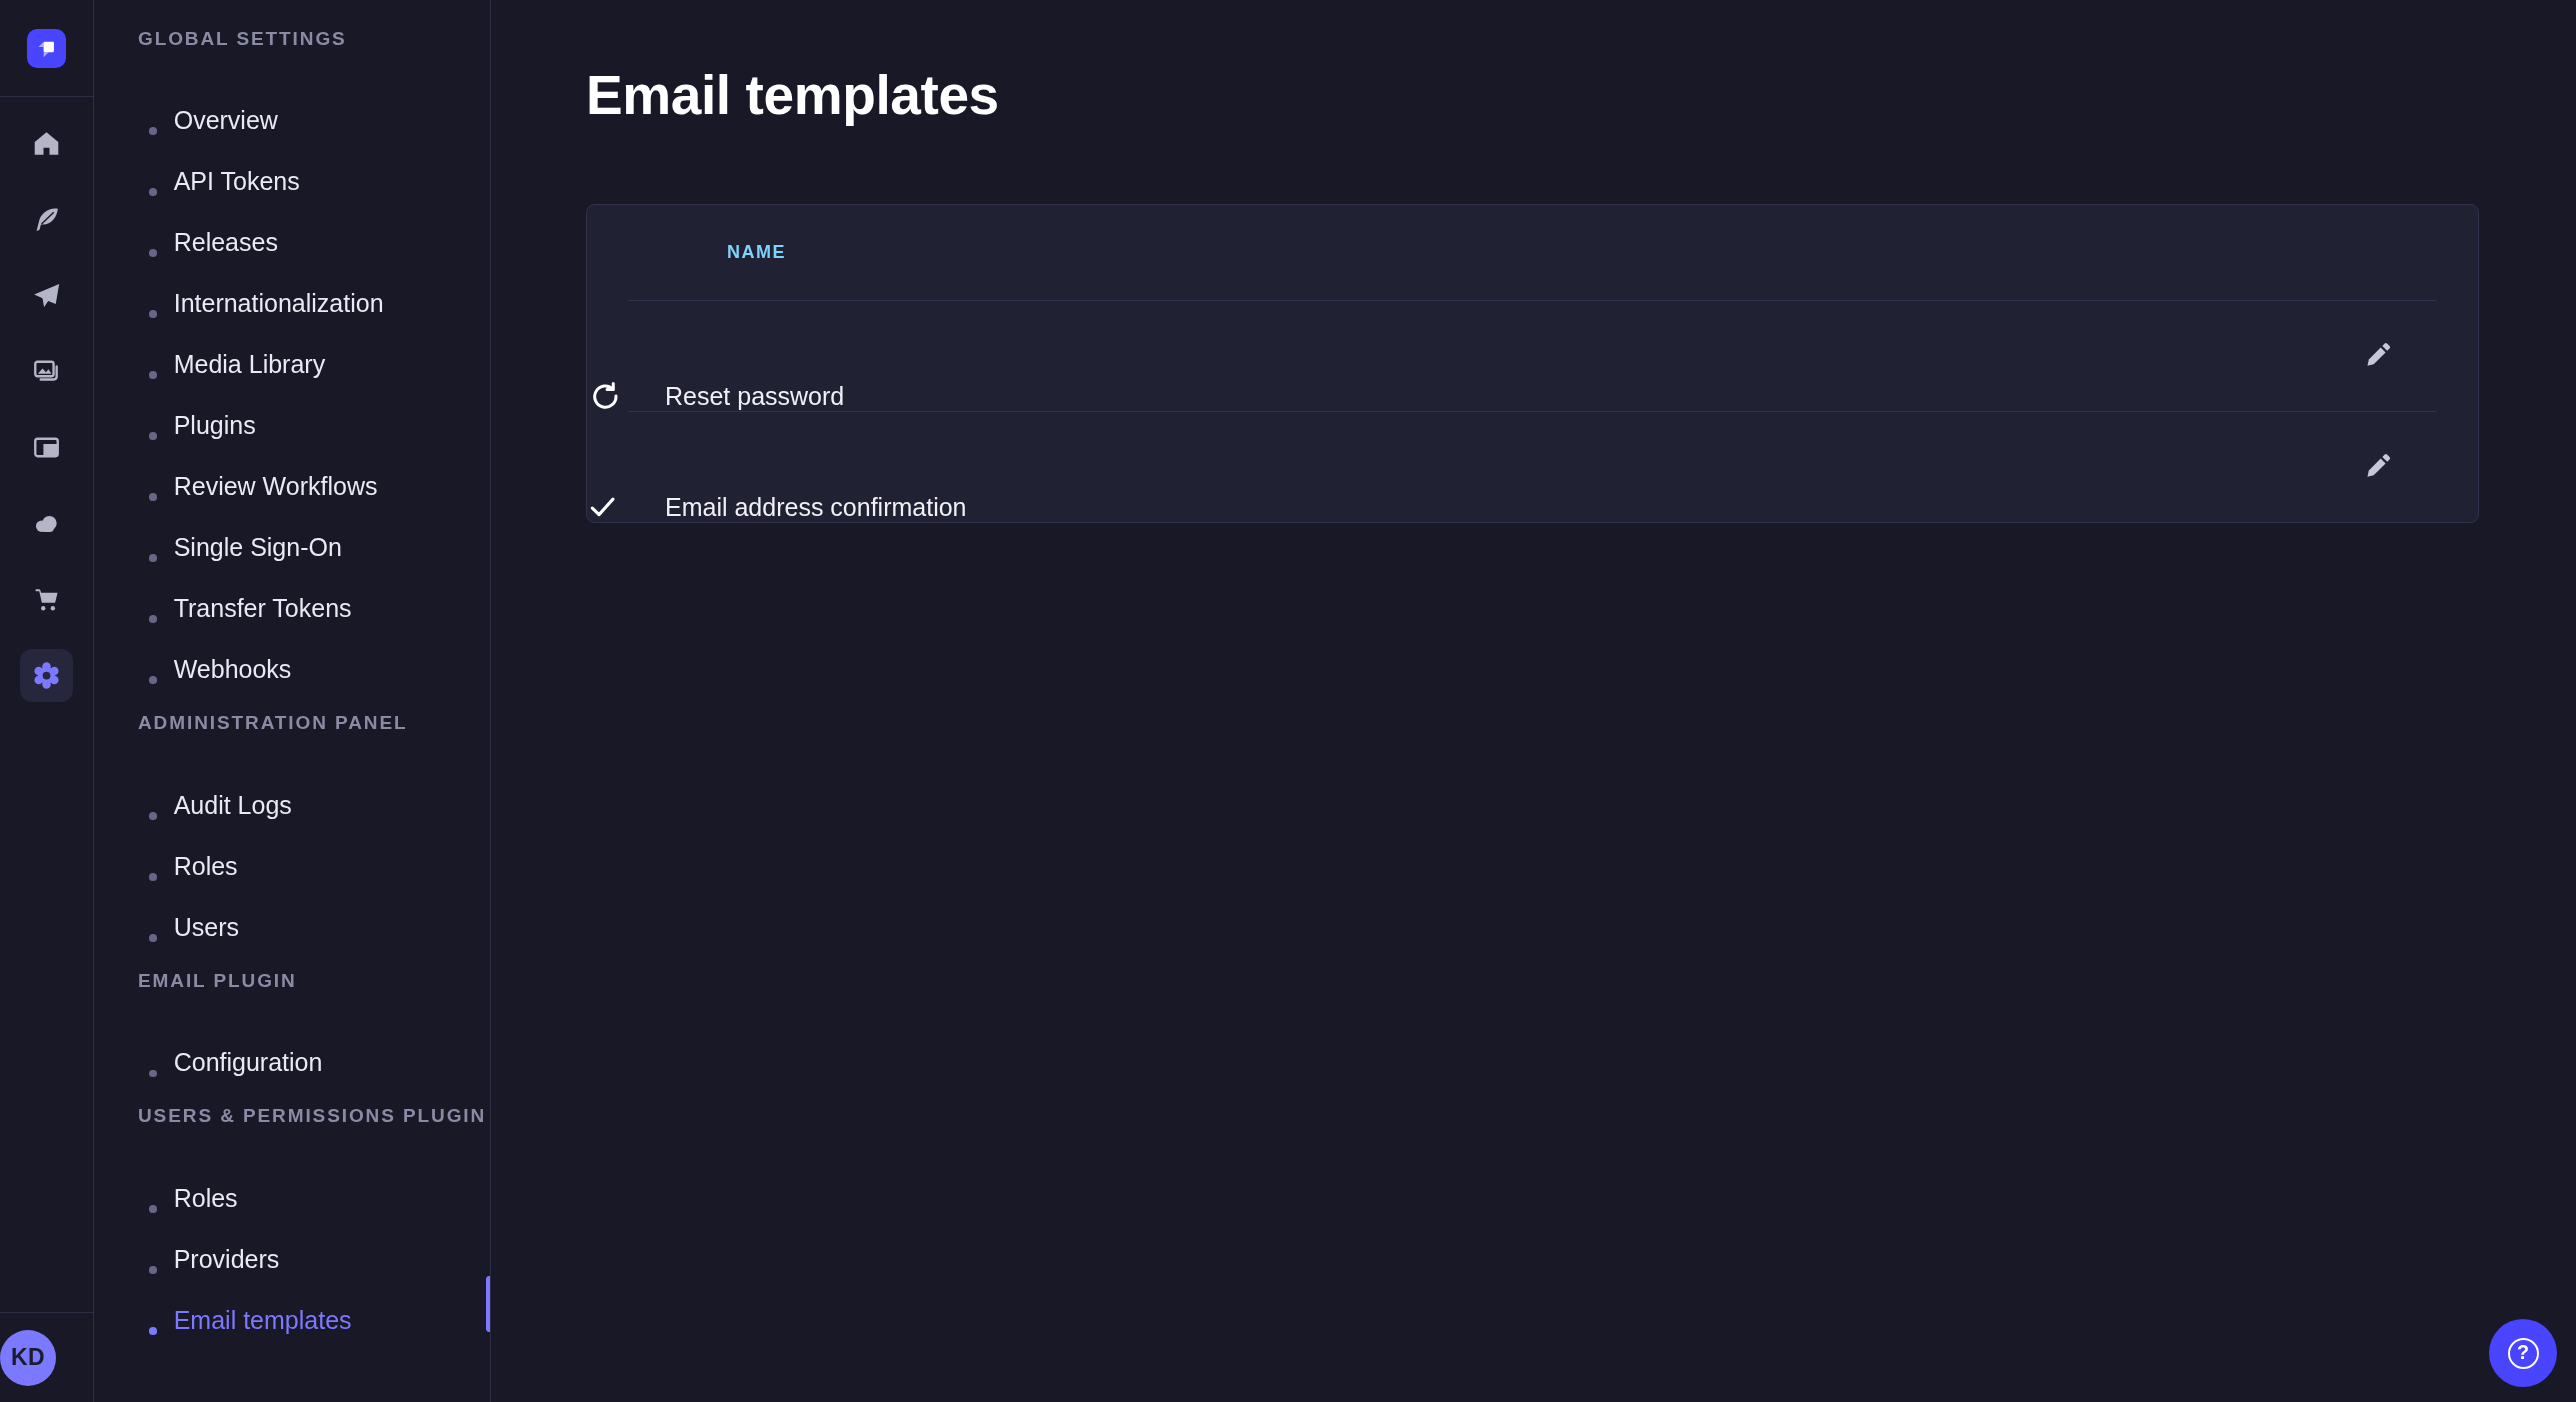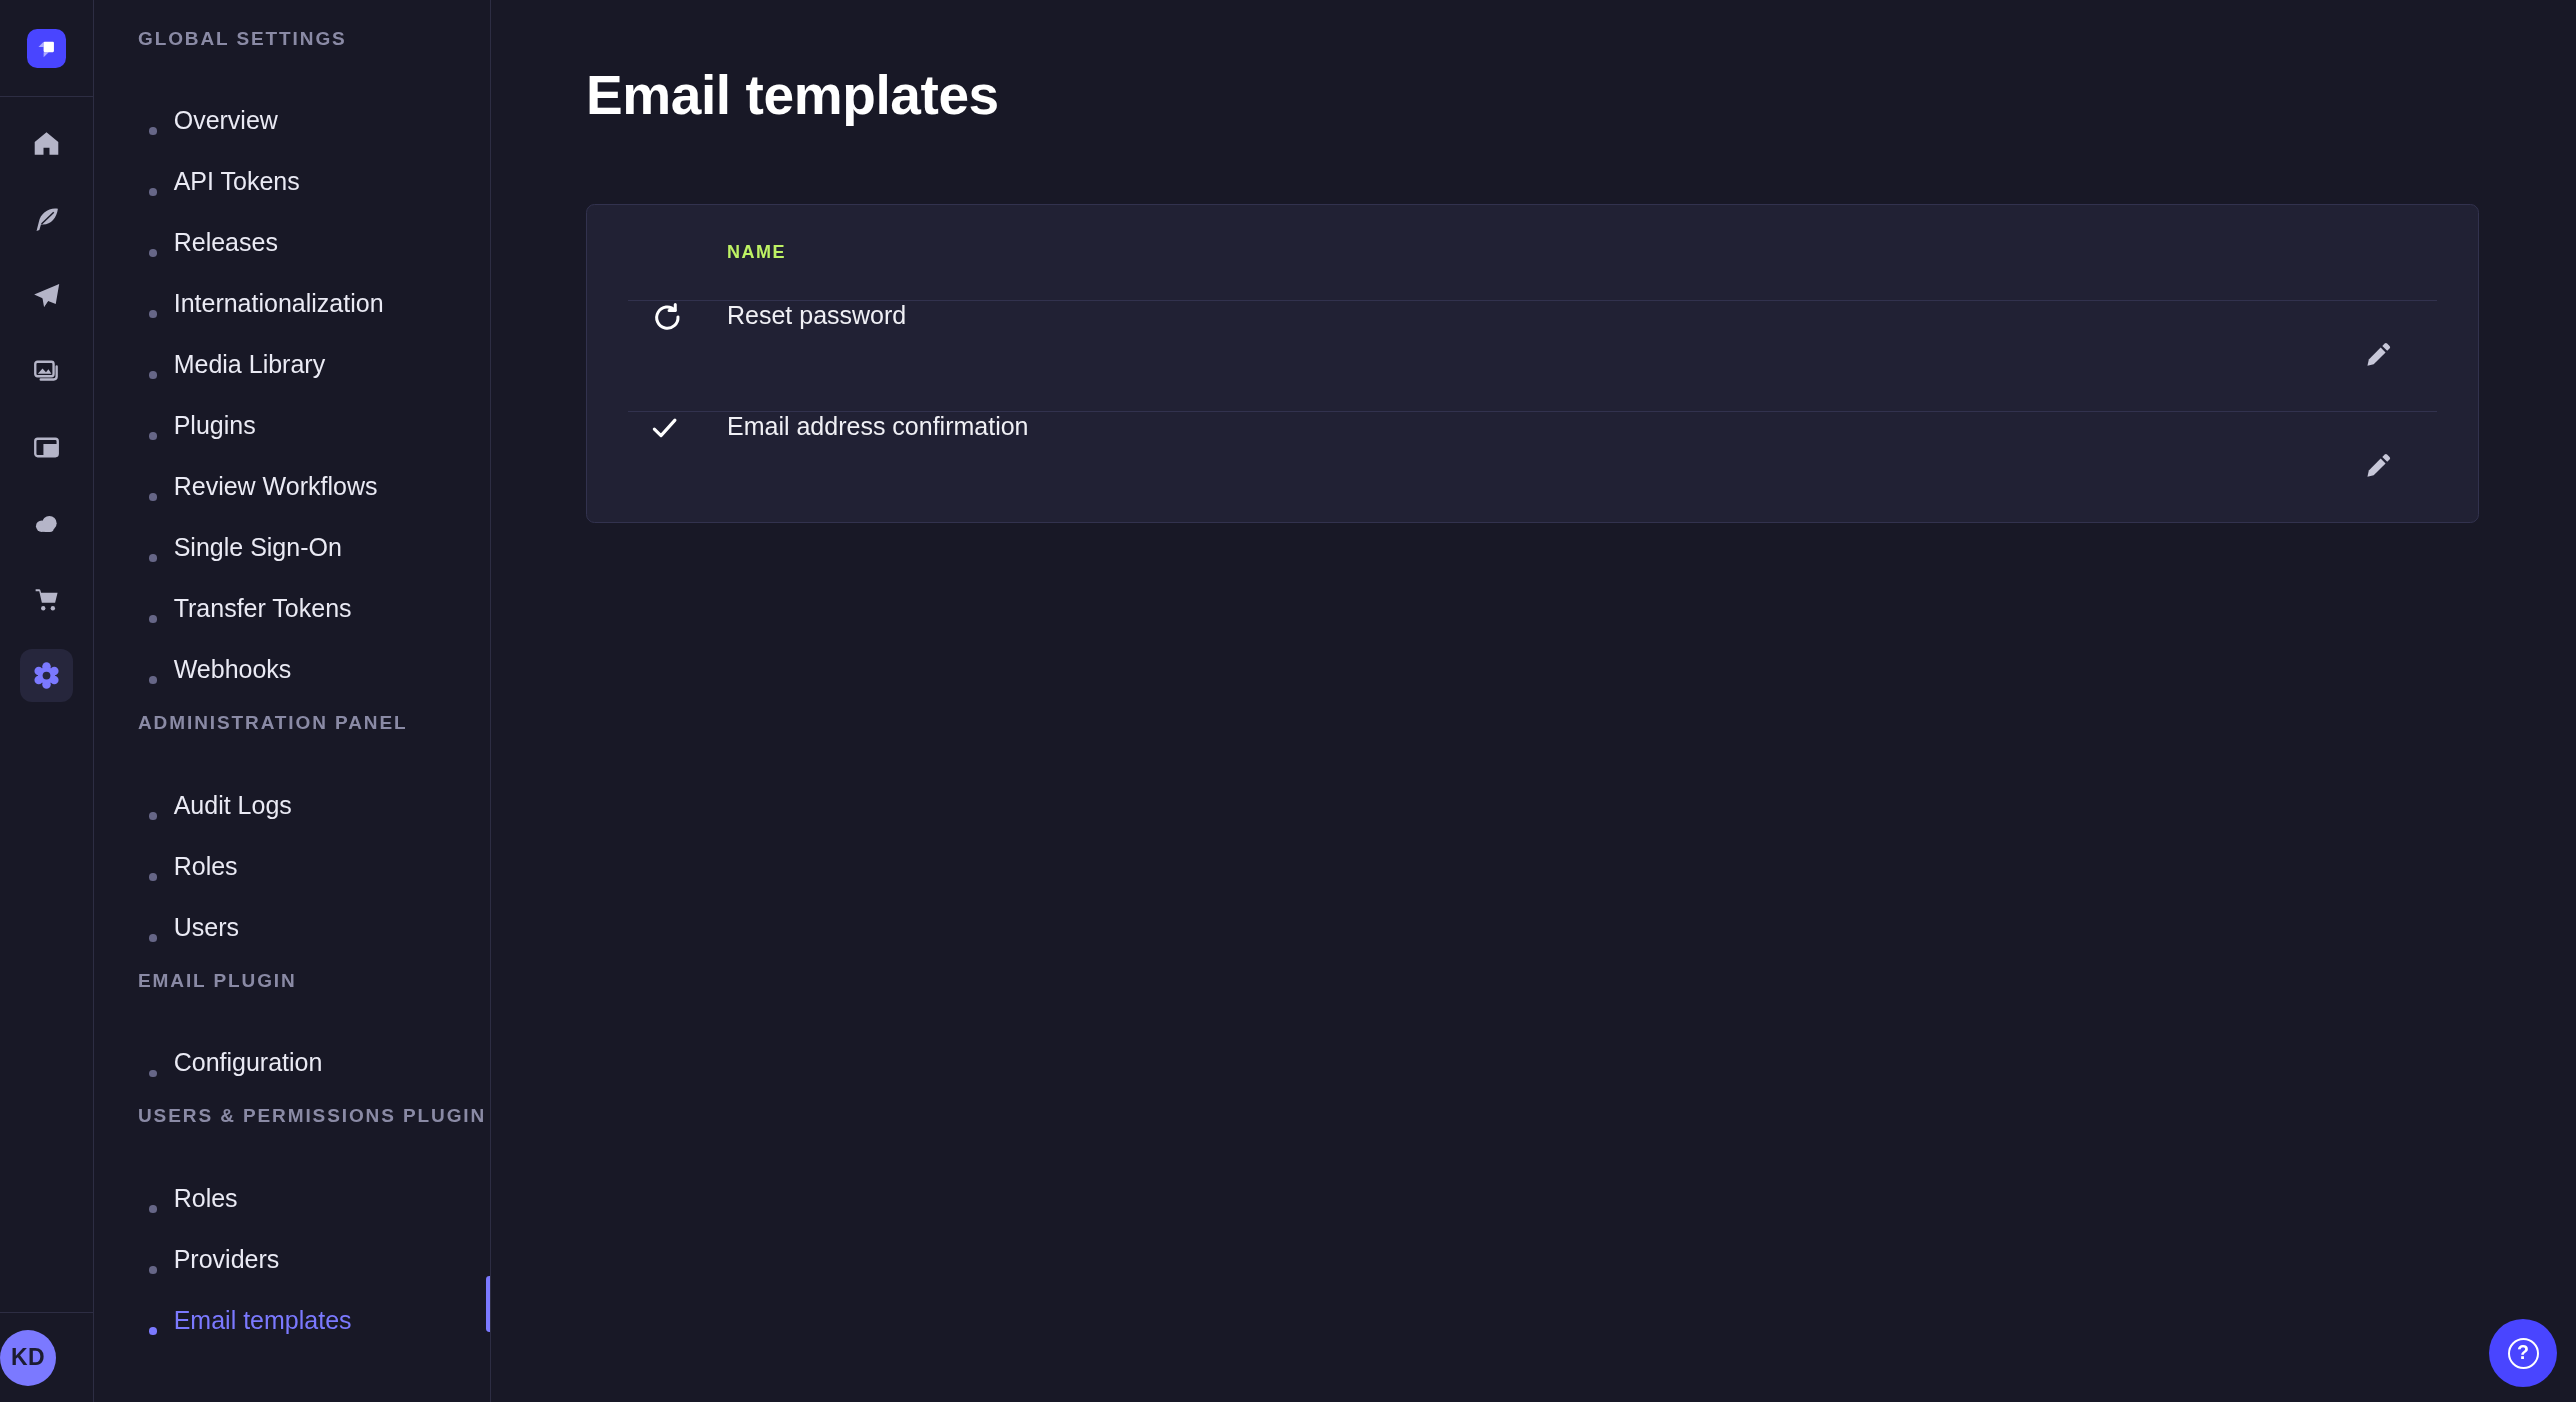--- a/index.html
+++ b/index.html
@@ -42,23 +42,23 @@
   .nav-item{height:61px;display:flex;align-items:flex-end;padding-left:55px;position:relative;color:var(--txt);font-size:25px;cursor:pointer}
   .nav-item .dot{width:7.7px;height:7.7px;border-radius:50%;background:#666687;margin-right:17px;flex:none}
   .nav-item.active{color:var(--accent)}
   .nav-item.active .dot{background:var(--accent)}
   .nav-item.active::after{content:"";position:absolute;right:0;top:2.6px;bottom:2.6px;width:4.3px;border-radius:3.4px 0 0 3.4px;background:var(--accent)}
 
   
   .main{flex:1;position:relative}
   .page-title{position:absolute;left:95px;top:63px;font-size:55px;font-weight:bold;color:#fff;margin:0;letter-spacing:-0.4px}
   .card{position:absolute;left:95px;top:204px;width:1893px;background:var(--card);border:0.9px solid var(--card-border);border-radius:8.5px;overflow:hidden}
-  .thead{height:95px;display:flex;align-items:center;padding-left:140px;color:#bef264;font-size:18px;font-weight:bold;letter-spacing:1.5px}
+  .thead{height:95px;display:flex;align-items:center;padding-left:140px;color:#7dd3fc;font-size:18px;font-weight:bold;letter-spacing:1.5px}
   .divider{height:0.9px;background:var(--card-border);margin:0 41px}
-  .trow{height:110px;display:flex;align-items:flex-start;position:relative;padding-left:62px}
+  .trow{height:110px;display:flex;align-items:flex-end;position:relative;}
   .row-icon{width:31px;height:31px;flex:none;display:flex;align-items:center;justify-content:center}
   .row-name{margin-left:47px;font-size:25px;color:#f0f0f5}
   .edit-btn{position:absolute;right:79px;top:50%;transform:translateY(-50%);width:44px;height:44px;display:flex;align-items:center;justify-content:center;background:transparent;border:none;cursor:pointer;padding:0}
 
   
   .help-fab{position:absolute;left:2489px;top:1319px;width:68px;height:68px;border-radius:50%;background:var(--brand);border:none;display:flex;align-items:center;justify-content:center;cursor:pointer;padding:0}
   .help-q{width:31px;height:31px;border:2.6px solid #fff;border-radius:50%;color:#fff;font-size:19.6px;font-weight:bold;display:flex;align-items:center;justify-content:center;line-height:1}
 
   .icn{display:flex;align-items:center;justify-content:center}
 </style>

